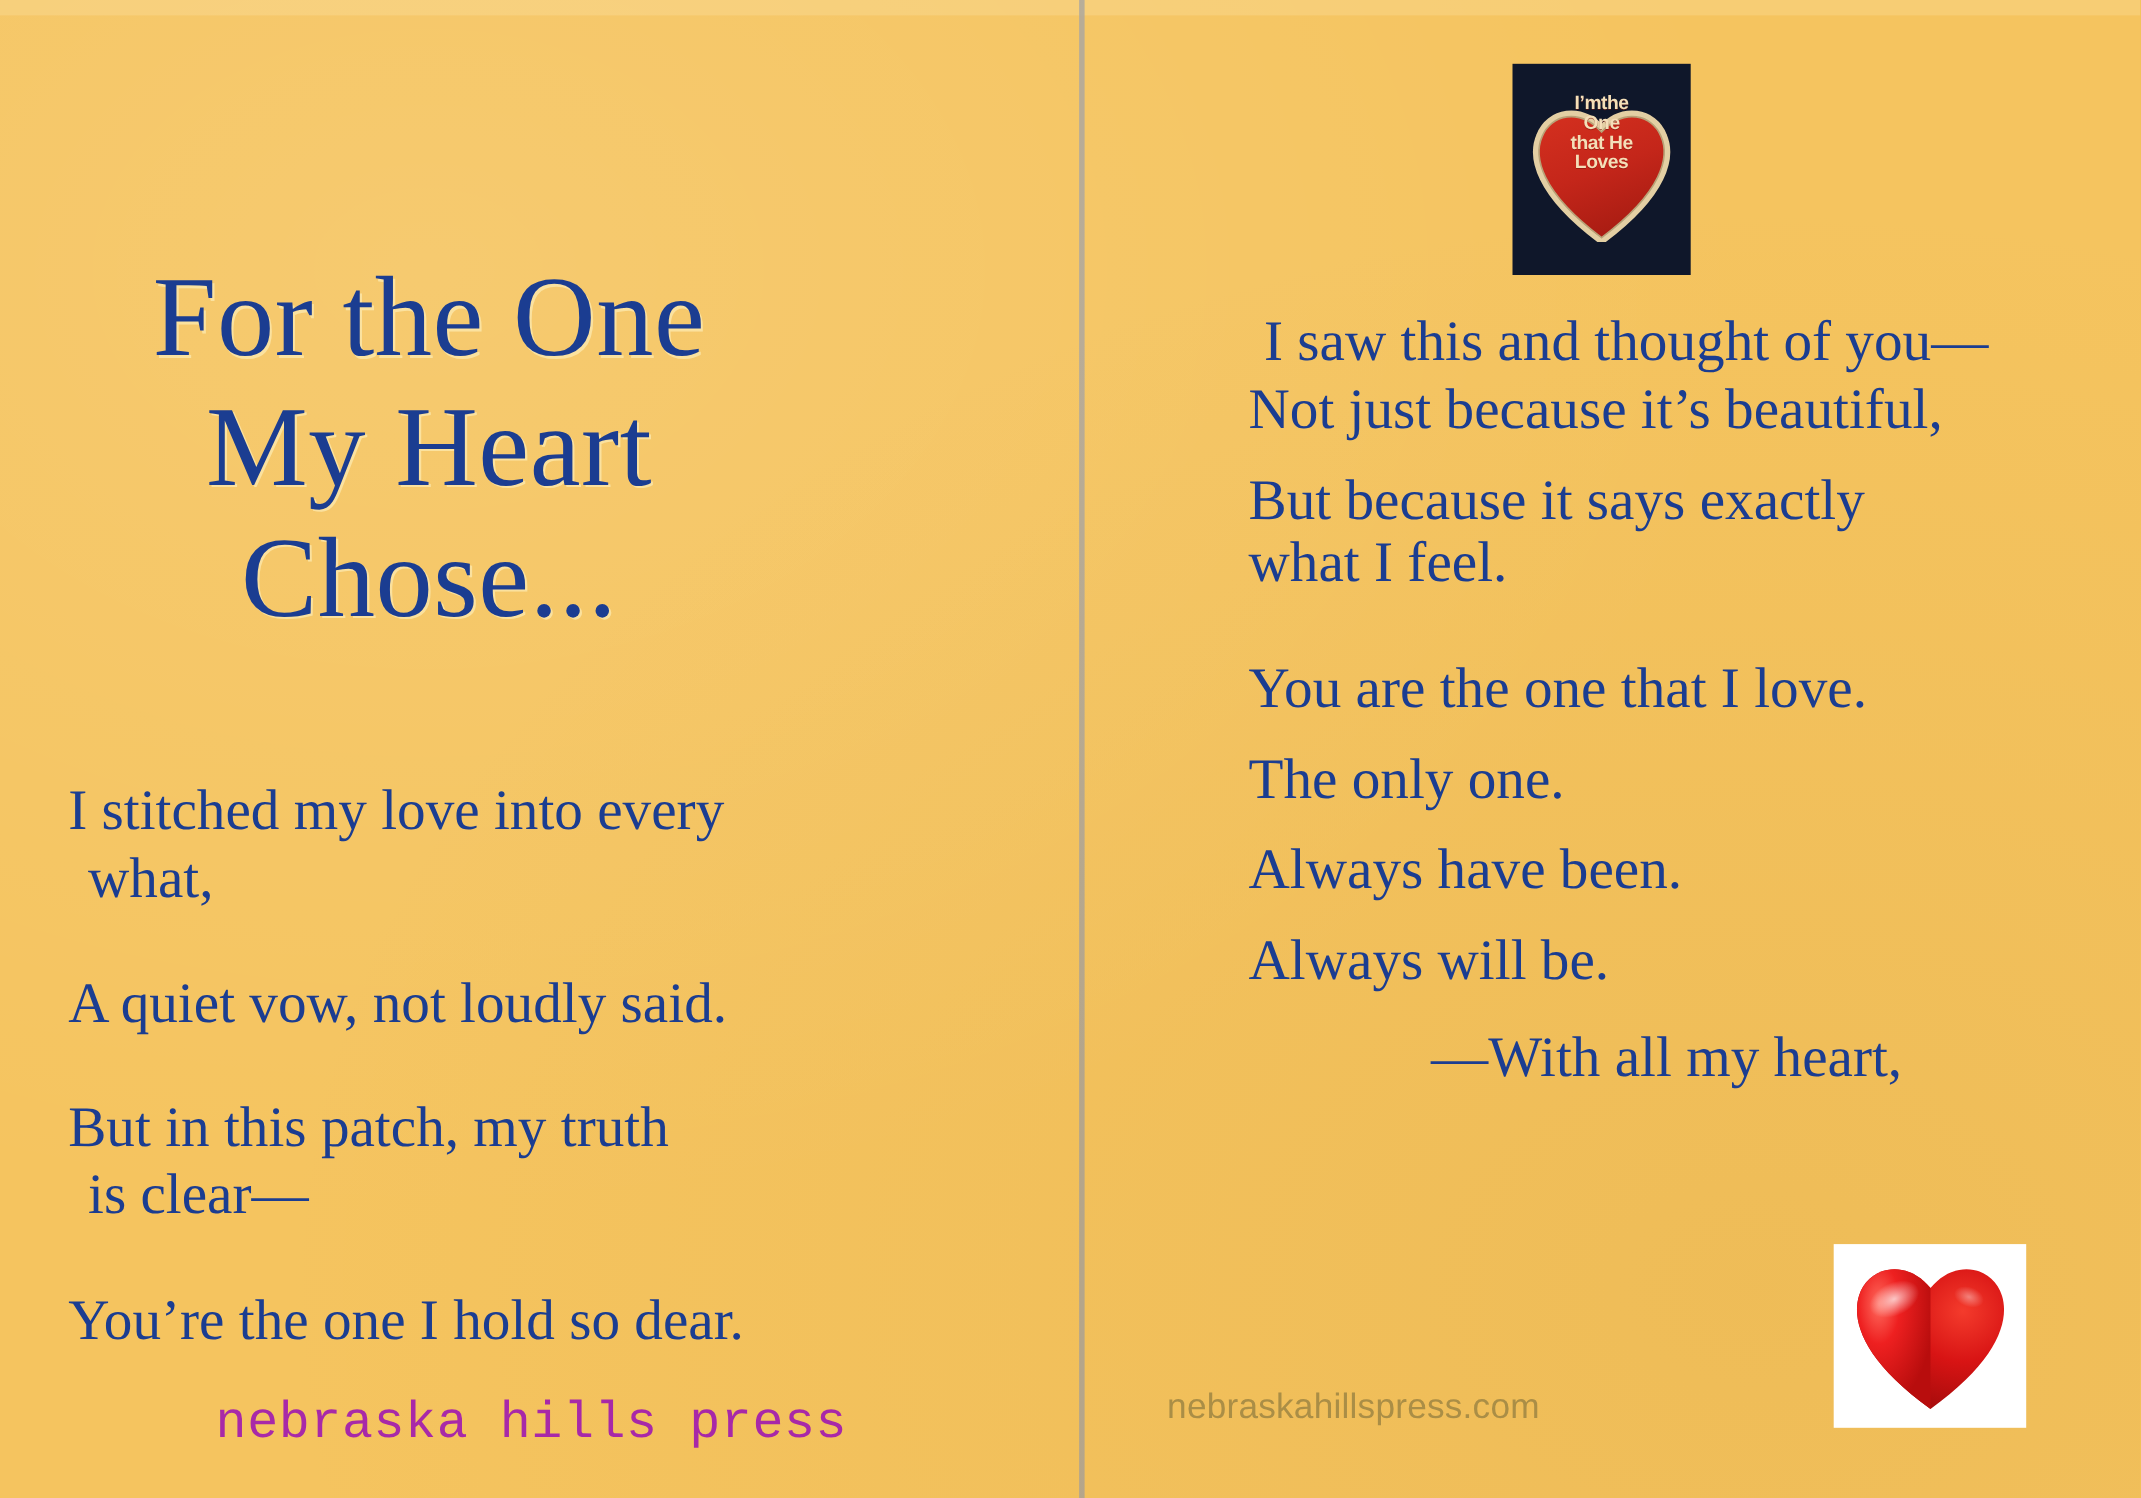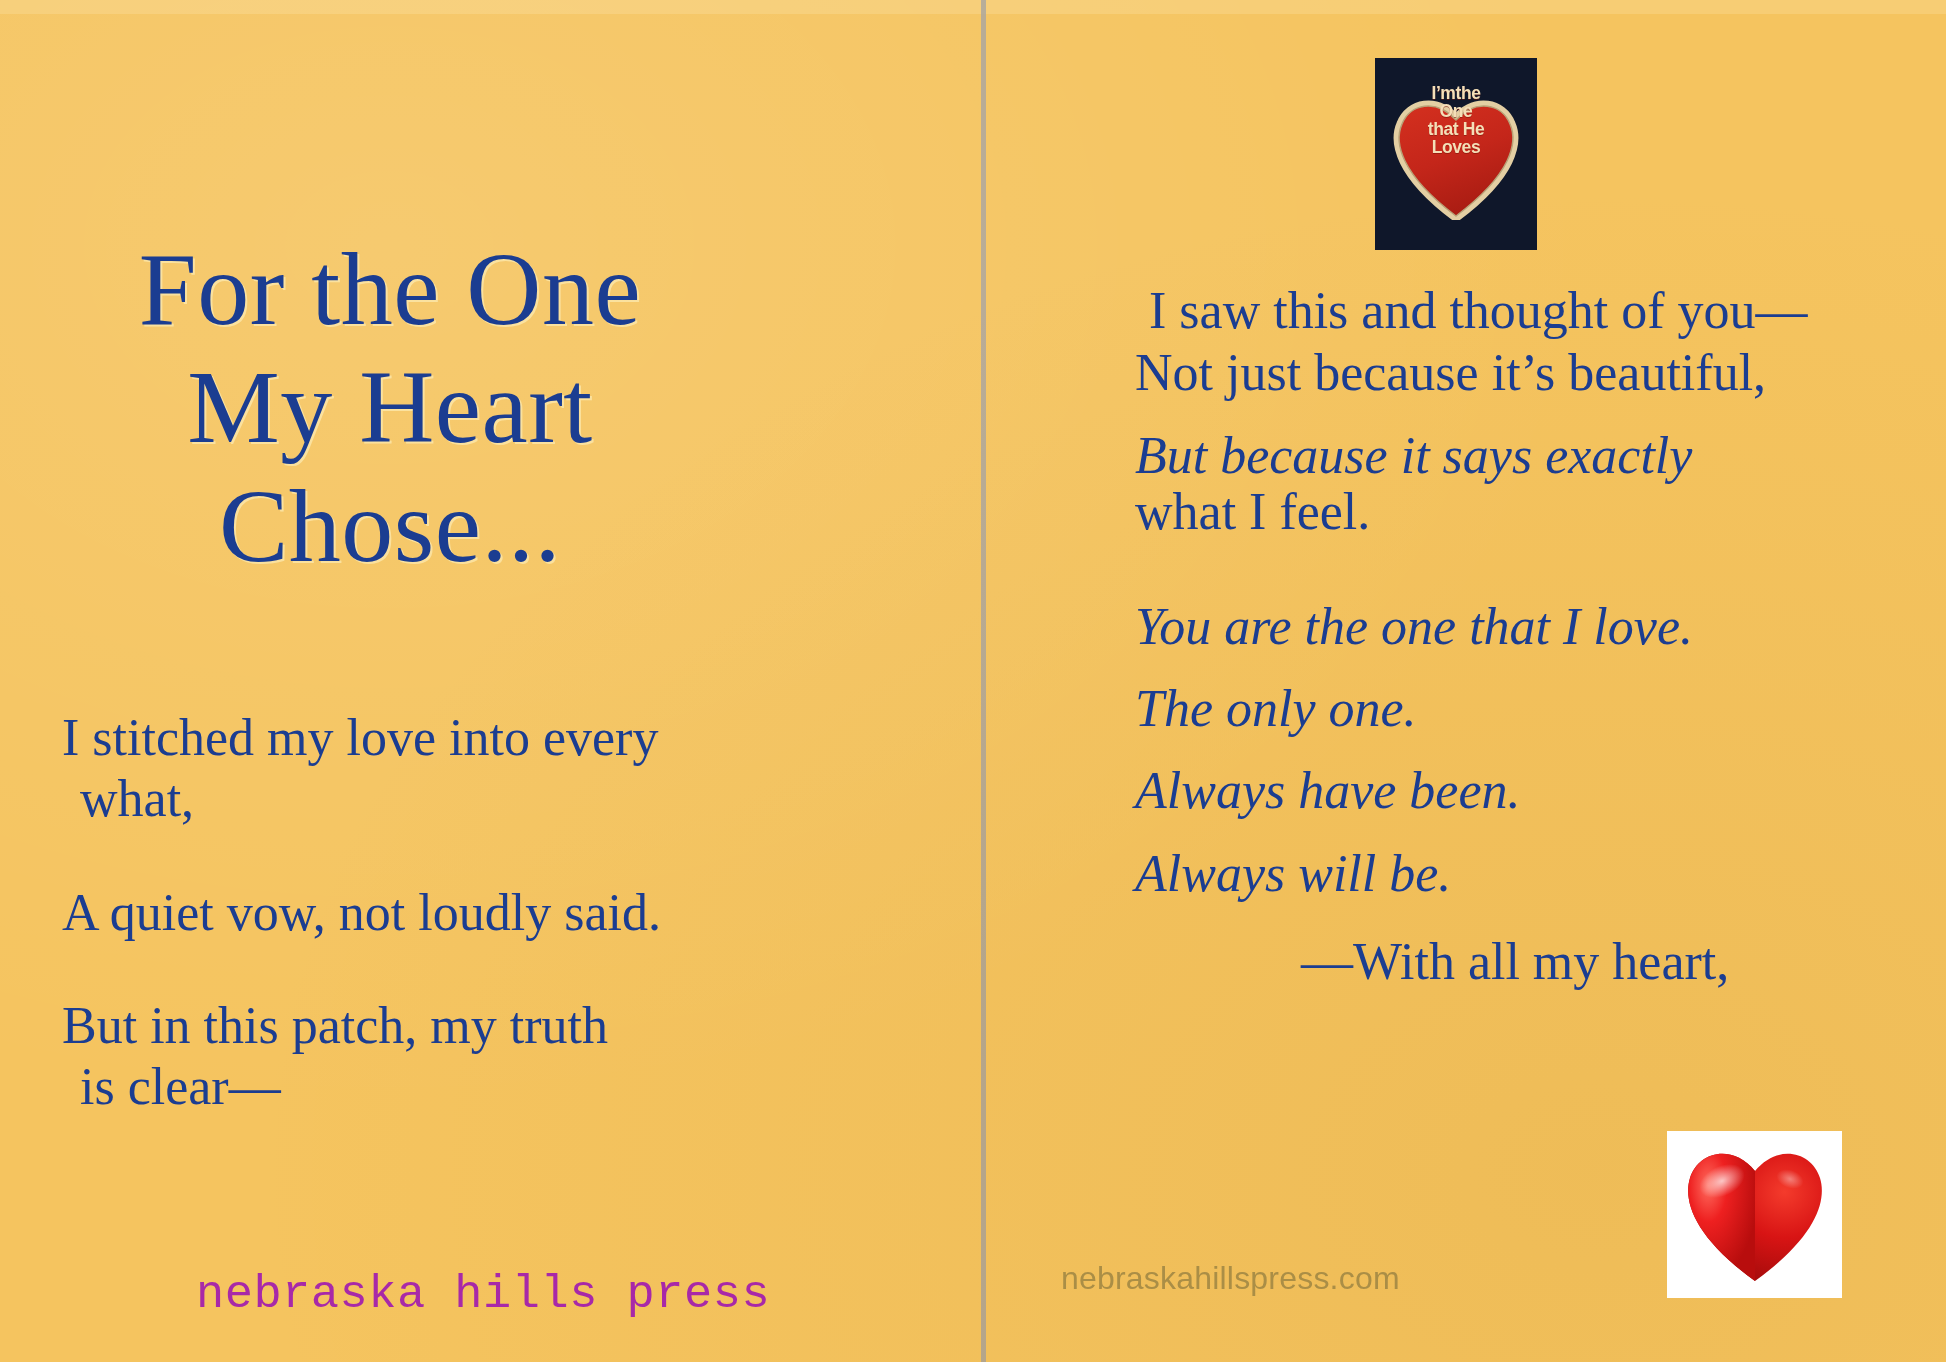--- a/index.html
+++ b/index.html
@@ -141,21 +141,21 @@
     width: 800px;
     color: #1b3d91;
     font-size: 52px;
     line-height: 1.2;
   }
   .poem-right .stanza { margin-bottom: 42px; }
   .poem-right .stanza:last-child { margin-bottom: 0; }
   .poem-right .ln { display: block; white-space: nowrap; }
   .poem-right .ln.indent { padding-left: 14px; }
   .poem-right .ln.tight { margin-top: -6px; }
-  .poem-right .gap { margin-top: 20px; font-style: italic; }
+  .poem-right .gap { margin-top: 20px; }
   .poem-right .signoff {
     display: block;
     white-space: nowrap;
     padding-left: 166px;
     margin-top: 26px;
   }
 
   .brand-right {
     position: absolute;
     left: 75px;
@@ -206,20 +206,23 @@
       <p class="stanza">
         <span class="ln">I stitched my love into every</span>
         <span class="ln cont">what,</span>
       </p>
       <p class="stanza">
         <span class="ln">A quiet vow, not loudly said.</span>
       </p>
       <p class="stanza">
         <span class="ln">But in this patch, my truth</span>
         <span class="ln cont">is clear—</span>
+      </p>
+      <p class="stanza">
+        <span class="ln">You’re the one I hold so dear.</span>
       </p>
     </div>
 
     <div class="brand-left">nebraska hills press</div>
   </section>
 
   <section class="panel" id="panel-right">
 
     <div class="patch-box">
       <svg class="patch-heart" viewBox="0 0 128 124" aria-hidden="true">

